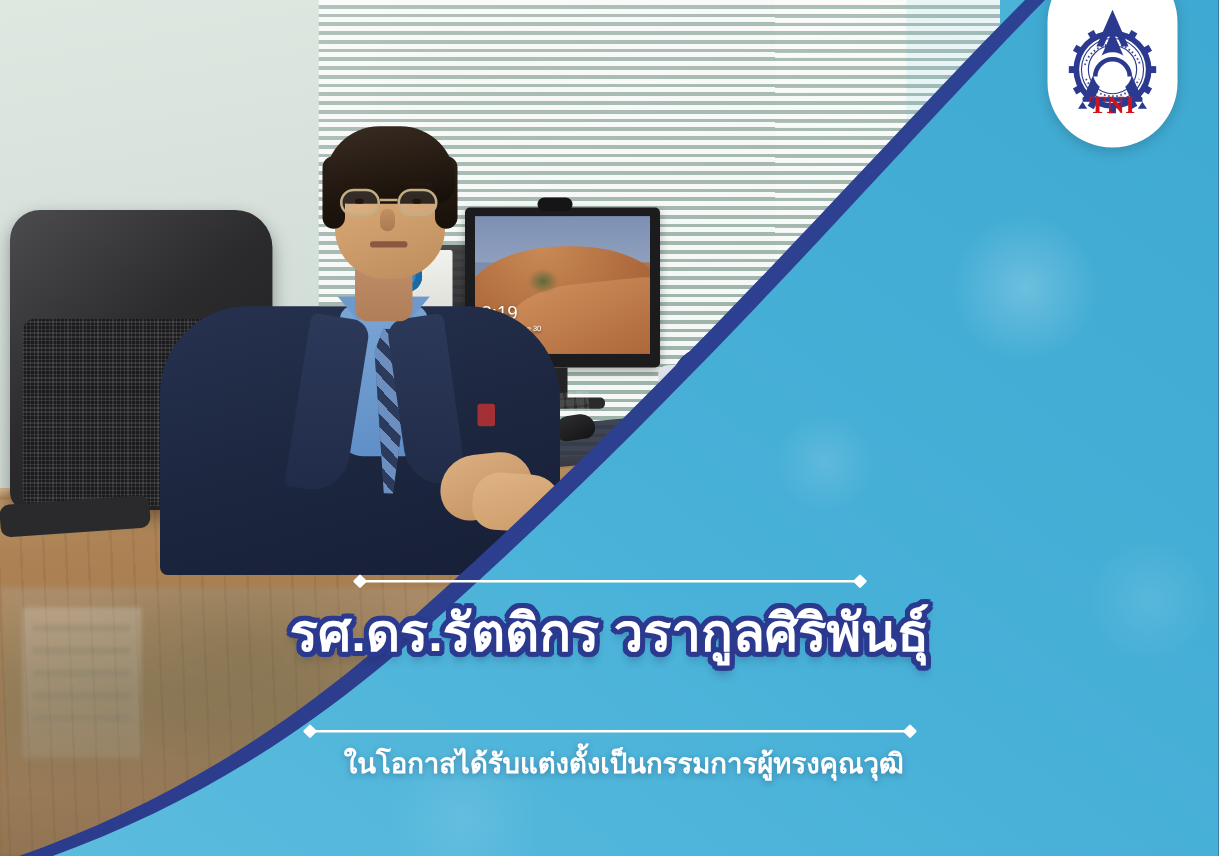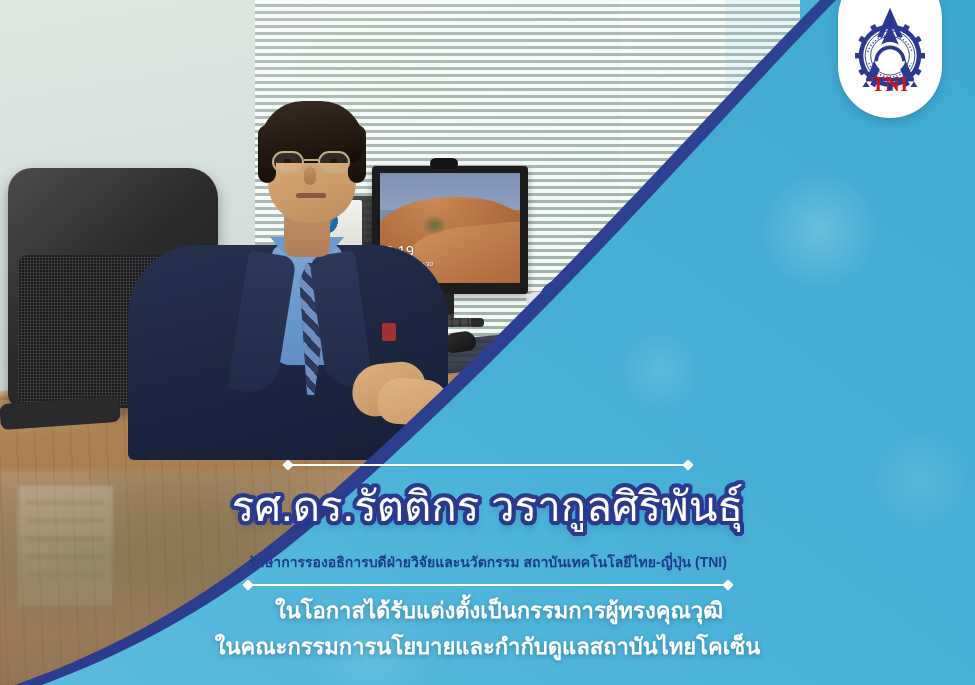--- a/index.html
+++ b/index.html
@@ -230,21 +230,21 @@
   .divider::before,.divider::after{
     content:"";position:absolute;top:-3px;width:8px;height:8px;background:#ffffff;
     transform:rotate(45deg);border-radius:1px;
   }
   .divider::before{left:-4px;} .divider::after{right:-4px;}
   .div1{left:288px;top:464px;width:400px;}
   .div2{left:248px;top:584px;width:480px;}
 
   .name{
     position:absolute;left:0;right:0;top:473px;text-align:center;
-    font-size:42px;font-weight:400;color:#ffffff;letter-spacing:0px;
+    font-size:42px;font-weight:700;color:#ffffff;letter-spacing:0px;
     text-shadow:
       -3px -3px 0 #2b3a8f, 3px -3px 0 #2b3a8f, -3px 3px 0 #2b3a8f, 3px 3px 0 #2b3a8f,
       0 -4px 0 #2b3a8f, 0 4px 0 #2b3a8f, -4px 0 0 #2b3a8f, 4px 0 0 #2b3a8f,
       -2px -4px 0 #2b3a8f, 2px -4px 0 #2b3a8f, -4px -2px 0 #2b3a8f, 4px -2px 0 #2b3a8f,
       -2px 4px 0 #2b3a8f, 2px 4px 0 #2b3a8f, -4px 2px 0 #2b3a8f, 4px 2px 0 #2b3a8f,
       0 6px 8px rgba(20,30,70,.4);
   }
 
   .role{position:absolute;left:0;right:0;text-align:center;
     color:#1b3b8f;font-size:14px;font-weight:700;line-height:1.55;}
@@ -401,24 +401,22 @@
 
     <div class="bokeh" style="left:760px;top:170px;width:120px;height:120px;"></div>
     <div class="bokeh" style="left:620px;top:330px;width:80px;height:80px;opacity:.6;"></div>
     <div class="bokeh" style="left:870px;top:430px;width:100px;height:100px;opacity:.5;"></div>
     <div class="bokeh" style="left:300px;top:600px;width:140px;height:110px;opacity:.45;"></div>
   </div>
 
   <div class="txtwrap">
     <div class="divider div1"></div>
     <div class="name">รศ.ดร.รัตติกร วรากูลศิริพันธุ์</div>
-    <div class="role role2">รักษาการรองอธิการบดีฝ่ายวิจัยและนวัตกรรม  สถาบันเทคโนโลยีไทย-ญี่ปุ่น  (TNI)</div>
     <div class="divider div2"></div>
     <div class="occasion occ1">ในโอกาสได้รับแต่งตั้งเป็นกรรมการผู้ทรงคุณวุฒิ</div>
-    <div class="occasion occ2">ในคณะกรรมการนโยบายและกำกับดูแลสถาบันไทยโคเซ็น</div>
   </div>
 
   <div class="logo-badge">
     <svg viewBox="0 0 100 100">
       <g fill="none" stroke="#2B3A8F">
 
         <g stroke-width="0">
           <circle cx="50" cy="54" r="34" fill="#2B3A8F"></circle>
           <circle cx="50" cy="54" r="29" fill="#ffffff"></circle>
         </g>

